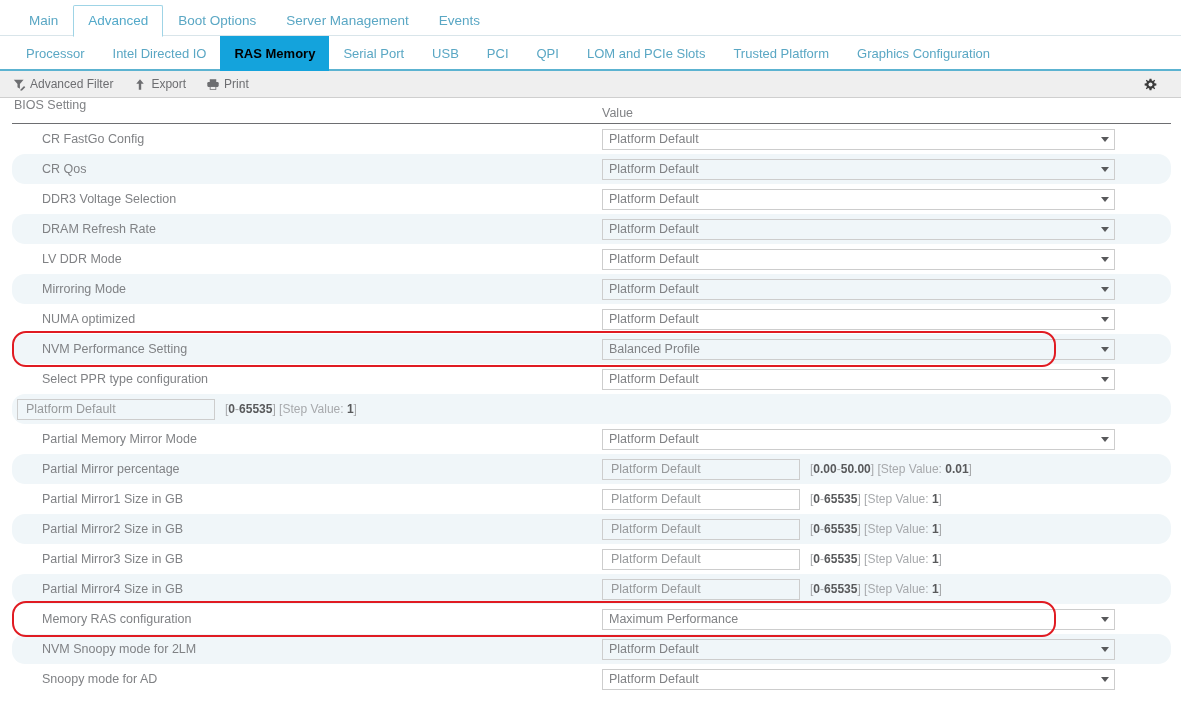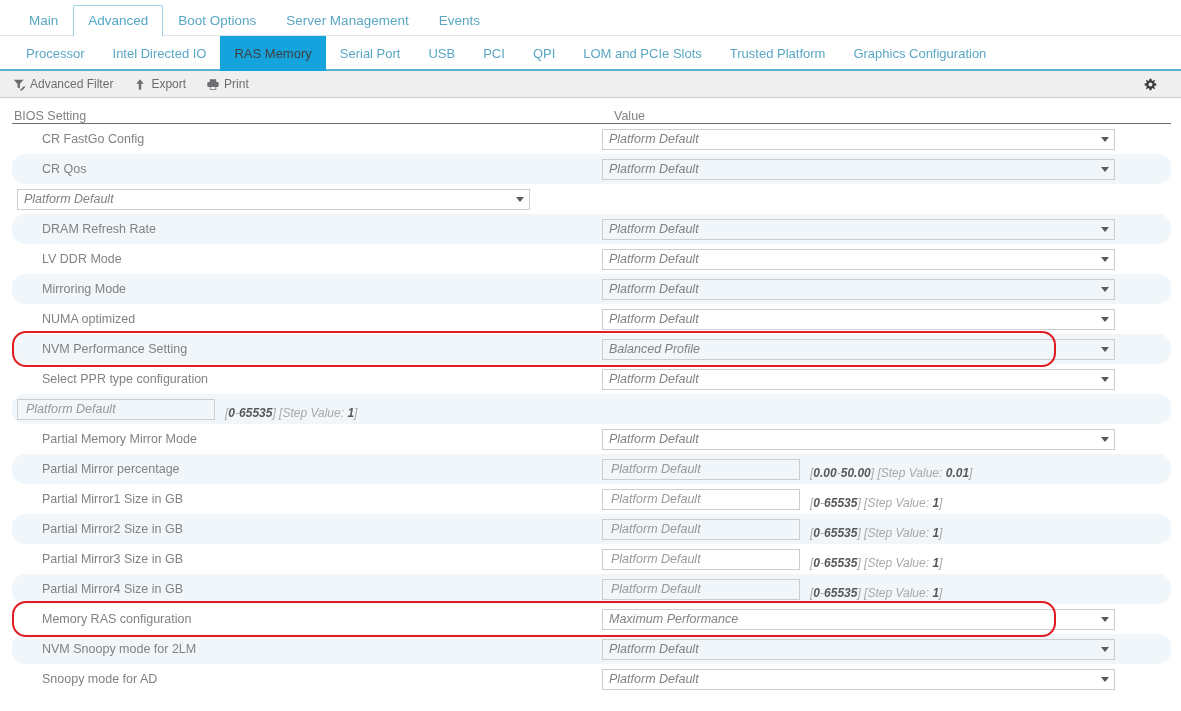--- a/index.html
+++ b/index.html
@@ -80,22 +80,22 @@
     display: flex;
     align-items: center;
     line-height: 14px;
     cursor: pointer;
     white-space: nowrap;
     position: relative;
     z-index: 2;
   }
   .stab.active {
     background: #14a3dc;
-    color: #404040;
-    font-weight: normal;
+    color: #000000;
+    font-weight: bold;
     text-align: right;
   }
 
   
   .toolbar {
     height: 27px;
     background: #efefef;
     border-bottom: 1px solid #cfcfcf;
     display: flex;
     align-items: center;
@@ -133,25 +133,24 @@
 
   
   .table-wrap {
     position: relative;
     padding: 0 10px 0 12px;
     box-sizing: border-box;
   }
   .thead {
     display: flex;
     height: 25px;
-    align-items: flex-end;
+    align-items: flex-start;
     border-bottom: 1px solid #6d6e71;
     font-size: 12.5px;
     color: #808285;
-    gap: 12px;
   }
   .col-setting { width: 585px; flex: none; padding-left: 2px; box-sizing: border-box; }
   .col-value   { flex: 1; padding-left: 5px; box-sizing: border-box; margin-top: 8px; }
 
   .trow {
     display: flex;
     align-items: center;
     height: 30px;
     position: relative;
     background: #ffffff;
@@ -164,24 +163,23 @@
     font-size: 12.5px;
     color: #808285;
     padding-left: 30px;
     box-sizing: border-box;
     white-space: nowrap;
     overflow: hidden;
   }
   .cell-value {
     flex: 1;
     display: flex;
-    align-items: flex-end;
+    align-items: center;
     padding-left: 5px;
     box-sizing: border-box;
-    font-style: italic;
   }
 
   
   .sel {
     width: 513px;
     height: 21px;
     border: 1px solid #cdcdcd;
     background: transparent;
     display: flex;
     align-items: center;
@@ -335,20 +333,21 @@
         <div class="cell-value">
           <div class="sel">
             <span class="sel-text">Platform Default</span>
             <span class="caret">
               <span class="caret-tri"></span>
             </span>
           </div>
         </div>
       </div>
       <div class="trow">
+        <div class="cell-name">DDR3 Voltage Selection</div>
         <div class="cell-value">
           <div class="sel">
             <span class="sel-text">Platform Default</span>
             <span class="caret">
               <span class="caret-tri"></span>
             </span>
           </div>
         </div>
       </div>
       <div class="trow alt">

